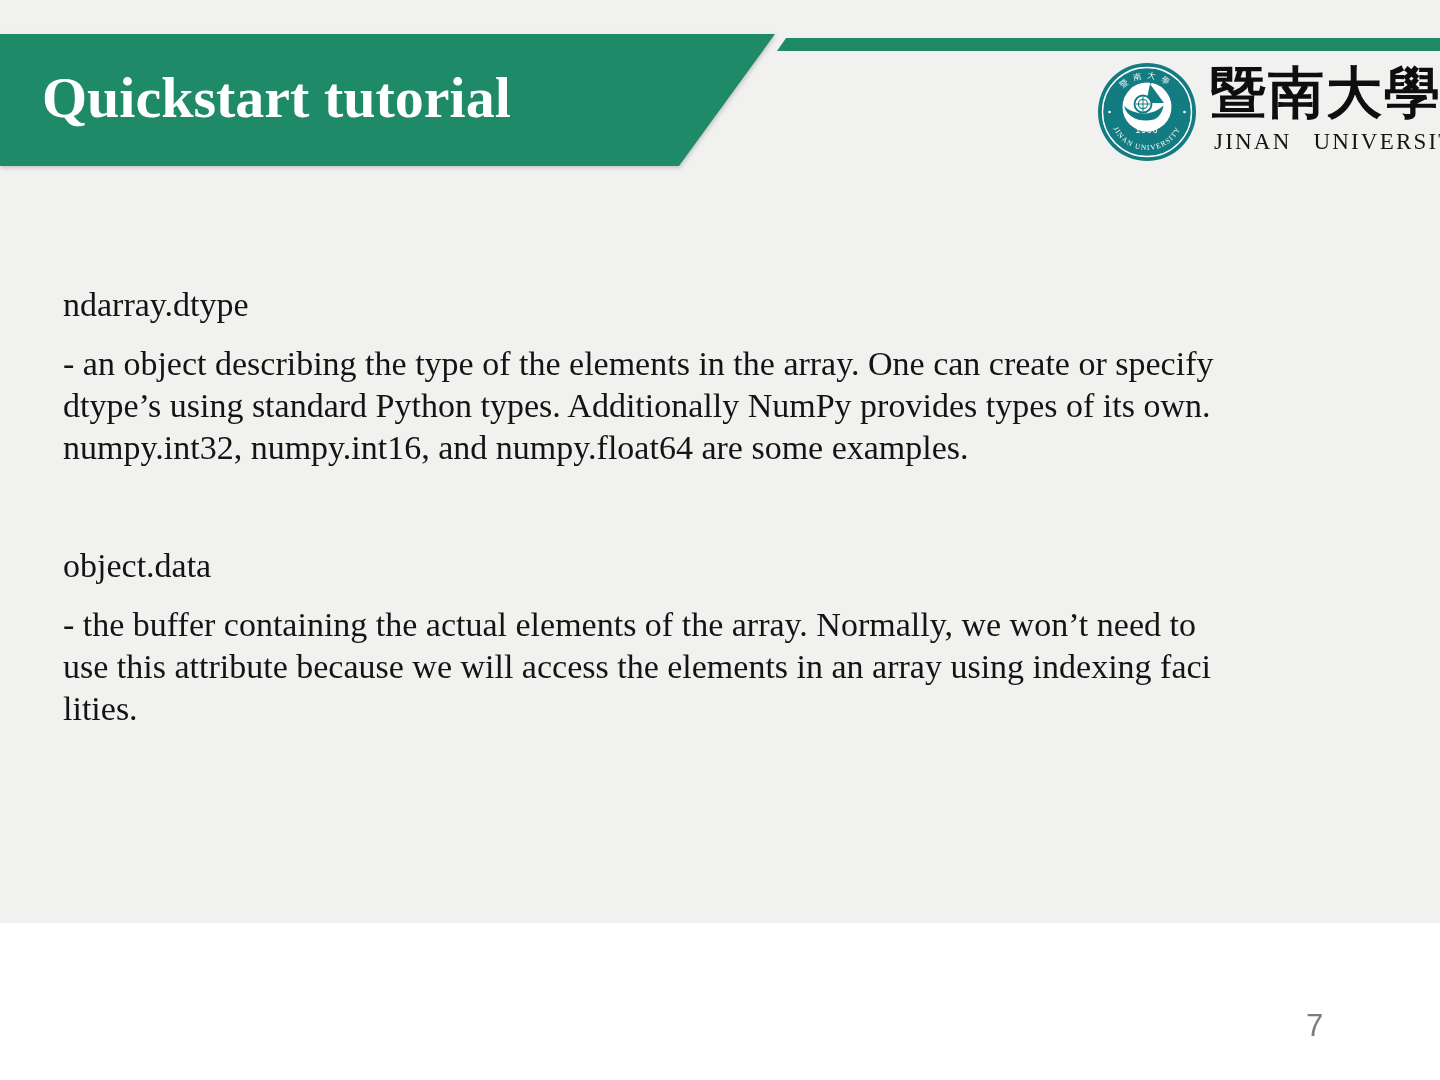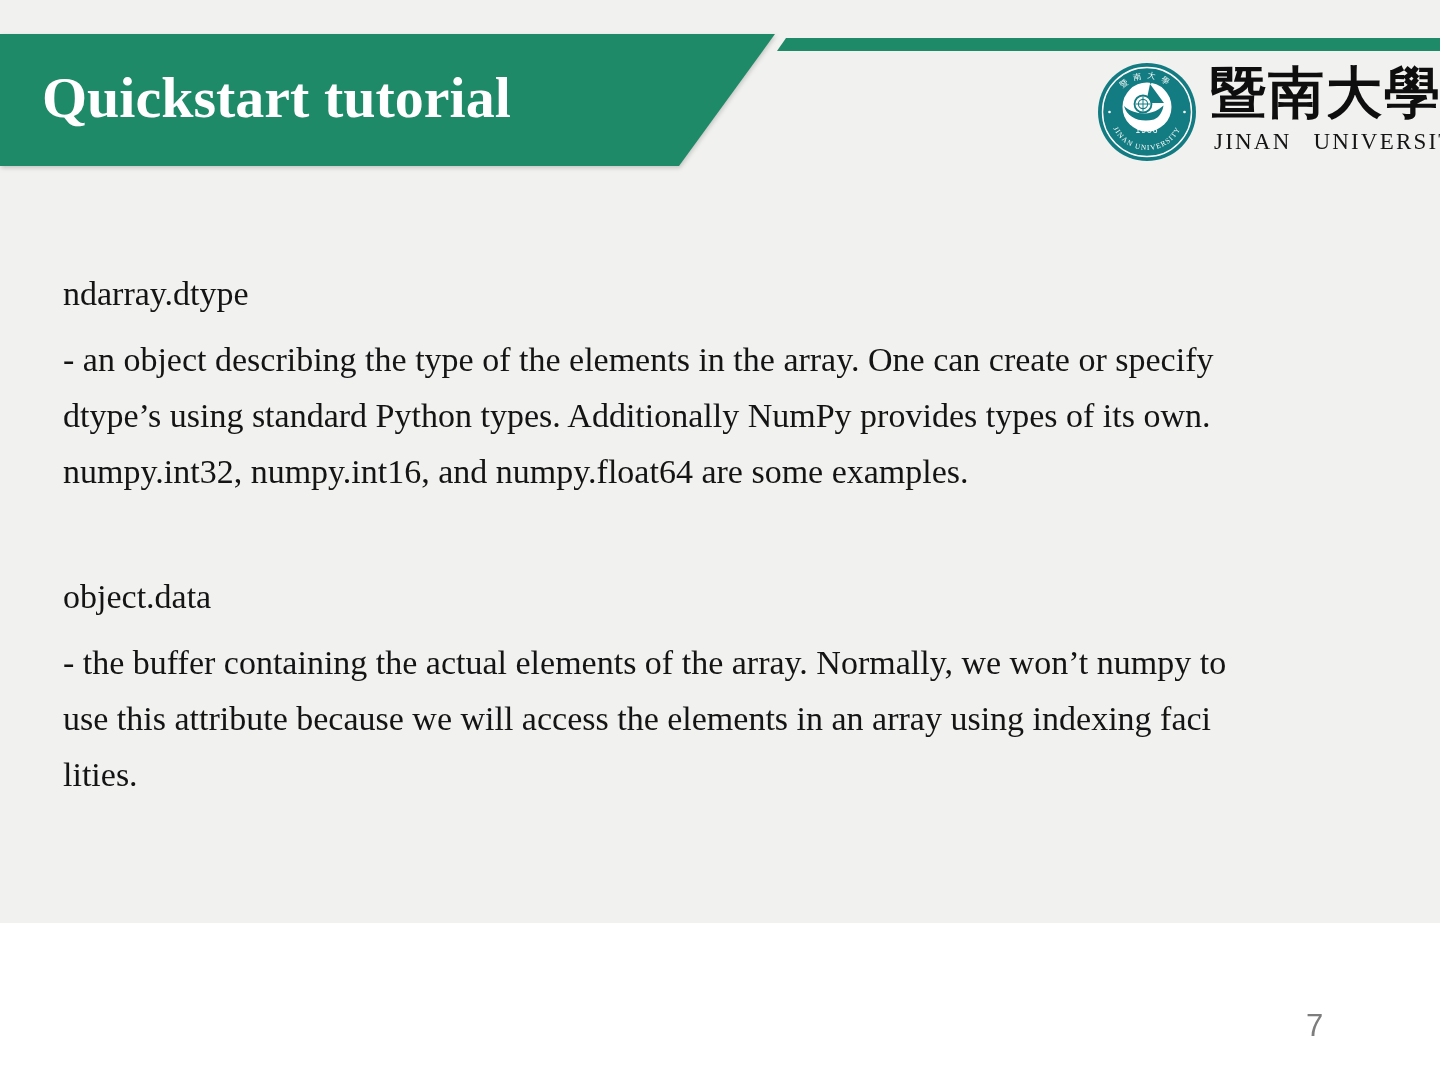--- a/index.html
+++ b/index.html
@@ -20,24 +20,24 @@
   
   .seal{position:absolute;left:1097px;top:62px;width:100px;height:100px;}
   .cn-name{position:absolute;left:1210px;top:64px;width:220px;line-height:1.05;
            font-size:56px;font-weight:bold;color:#0e0e0e;letter-spacing:2px;
            white-space:nowrap;}
   .en-name{position:absolute;left:1214px;top:129px;font-size:23px;color:#151515;
            letter-spacing:2.2px;word-spacing:14px;white-space:nowrap;
            font-family:"Liberation Serif",serif;}
 
   
-  .content{position:absolute;left:63px;top:274px;width:1365px;color:#141414;}
+  .content{position:absolute;left:63px;top:285px;width:1365px;color:#141414;}
   .section{margin:0 0 77px 0;}
   .section-heading{font-size:34px;line-height:40px;font-weight:normal;margin:0 0 18px 0;}
-  .section-para{font-size:34px;line-height:56px;margin:0;white-space:pre-line;}
+  .section-para{font-size:34px;line-height:42px;margin:0;white-space:pre-line;}
 
   .page-number{position:absolute;left:1306px;top:1008px;font-size:31px;color:#7d7d7d;
                font-family:"Liberation Sans",sans-serif;}
 </style>
 </head>
 <body>
 
 <div class="slide">
 
   <div class="banner-wrap">
@@ -84,21 +84,21 @@
       <p class="section-para">- an object describing the type of the elements in the array. One can create or specify
 dtype’s using standard Python types. Additionally NumPy provides types of its own.
 numpy.int32, numpy.int16, and numpy.float64 are some examples.</p>
     </div>
 
     <div class="section">
     </div>
 
     <div class="section">
       <h2 class="section-heading">object.data</h2>
-      <p class="section-para">- the buffer containing the actual elements of the array. Normally, we won’t numpy to
+      <p class="section-para">- the buffer containing the actual elements of the array. Normally, we won’t need to
 use this attribute because we will access the elements in an array using indexing faci
 lities.</p>
     </div>
 
   </div>
 
   <div class="page-number">7</div>
 
 </div>
 

